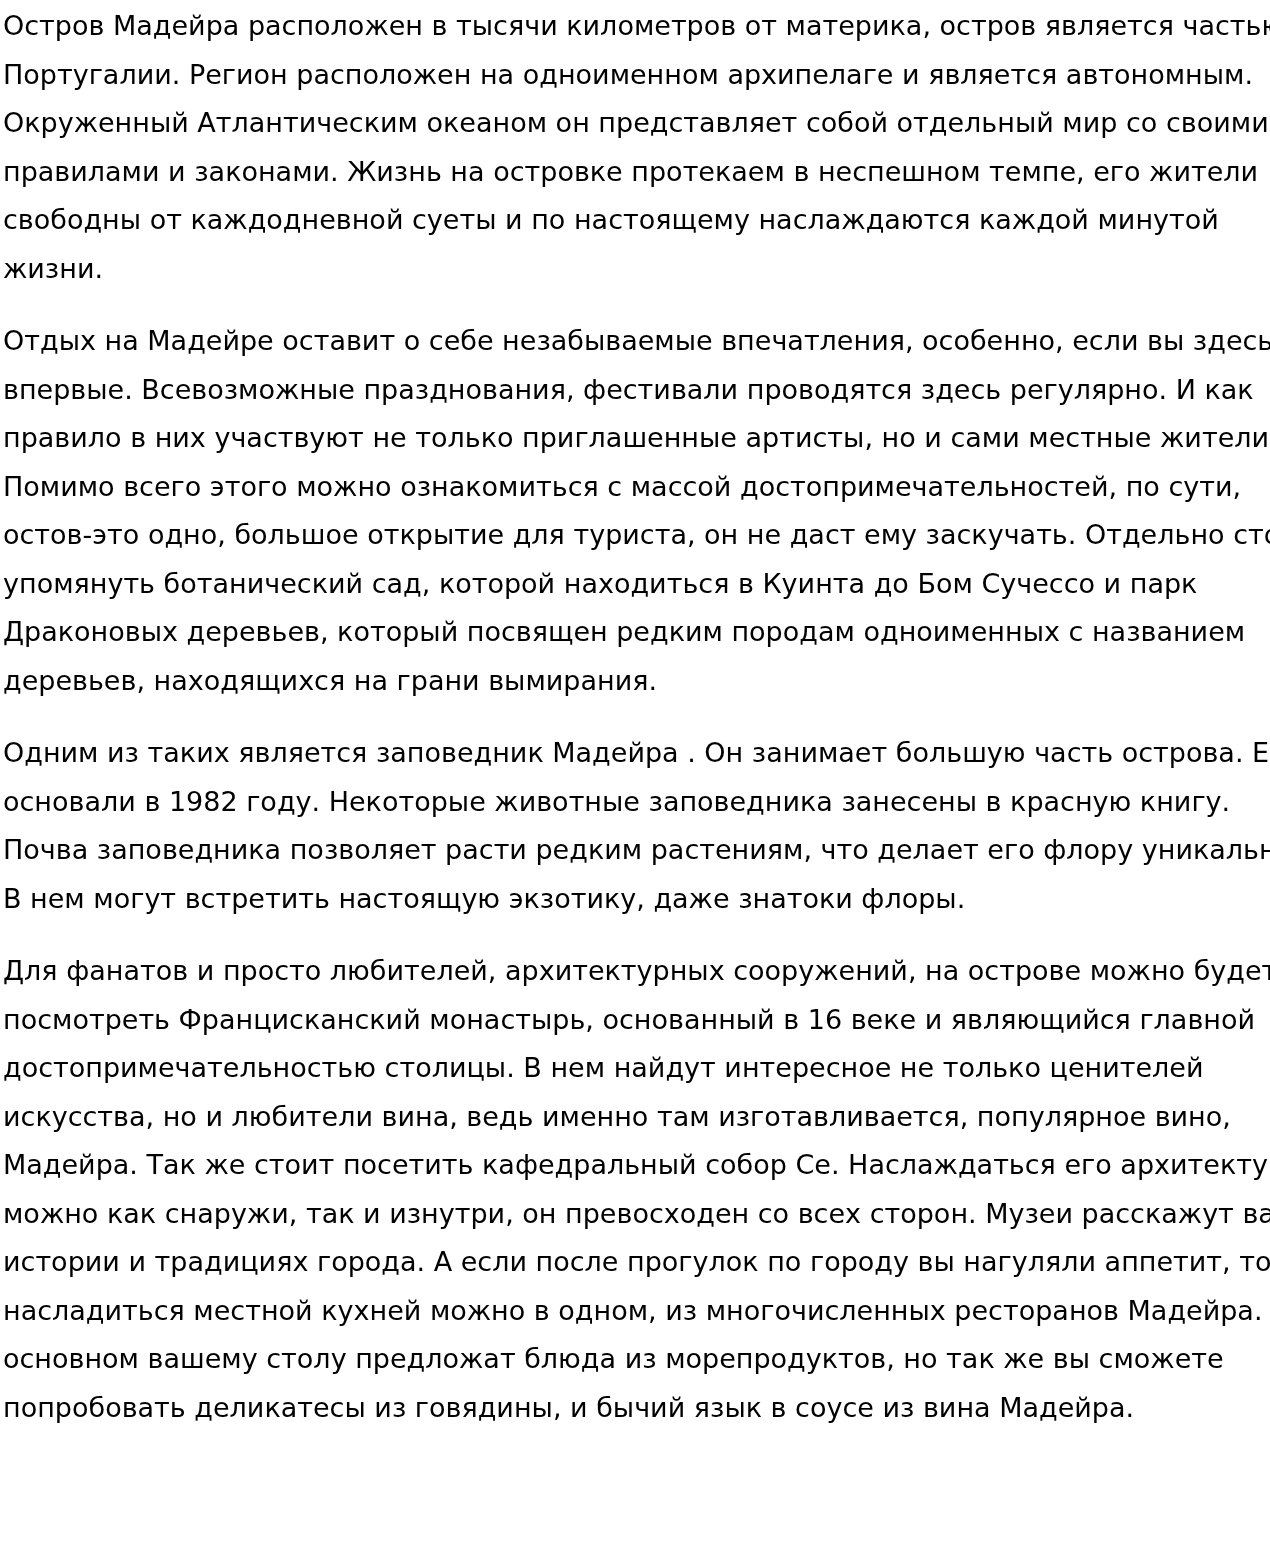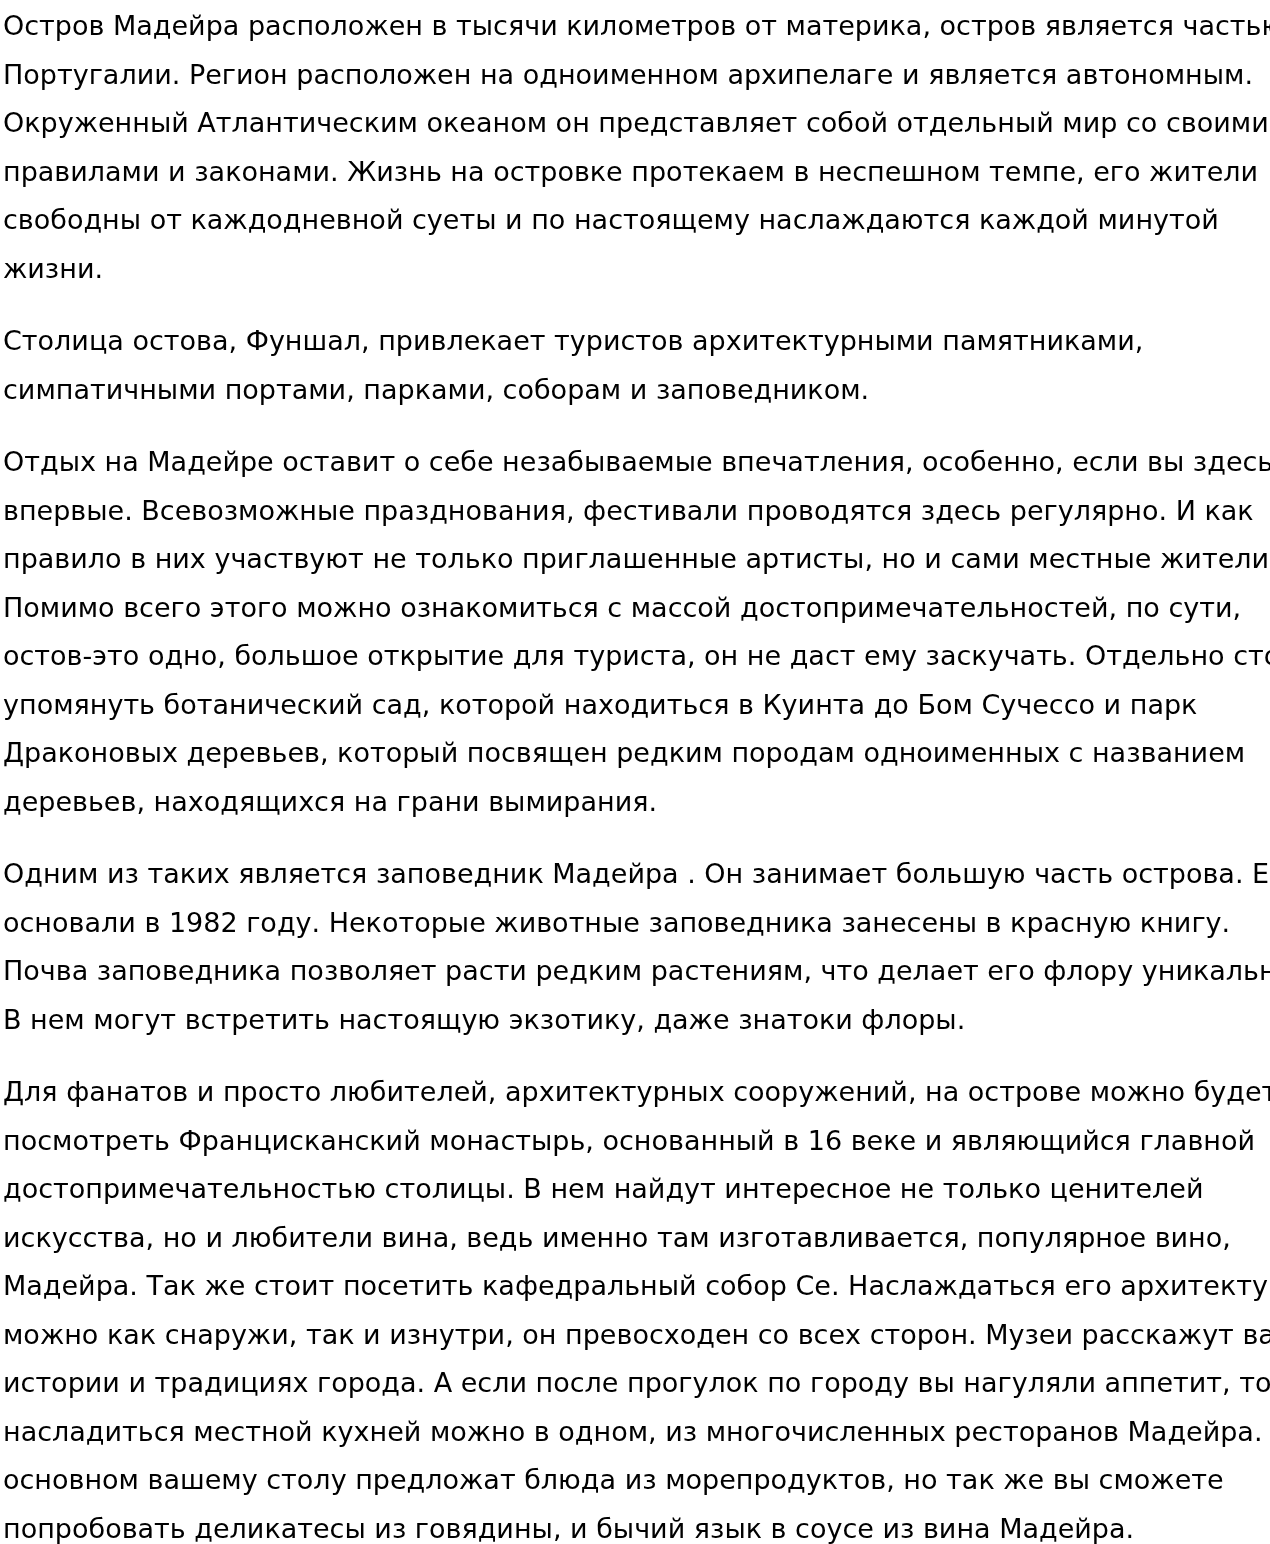--- a/index.html
+++ b/index.html
@@ -30,22 +30,20 @@
 </head>
 <body>
 
 <main class="page">
   <p class="para">Остров Мадейра расположен в тысячи километров от материка, остров является частью
 Португалии. Регион расположен на одноименном архипелаге и является автономным.
 Окруженный Атлантическим океаном он представляет собой отдельный мир со своими
 правилами и законами. Жизнь на островке протекаем в неспешном темпе, его жители
 свободны от каждодневной суеты и по настоящему наслаждаются каждой минутой
 жизни.</p>
-  <p class="para">Столица остова, Фуншал, привлекает туристов архитектурными памятниками,
-симпатичными портами, парками, соборам и заповедником.</p>
   <p class="para">Отдых на Мадейре оставит о себе незабываемые впечатления, особенно, если вы здесь
 впервые. Всевозможные празднования, фестивали проводятся здесь регулярно. И как
 правило в них участвуют не только приглашенные артисты, но и сами местные жители.
 Помимо всего этого можно ознакомиться с массой достопримечательностей, по сути,
 остов-это одно, большое открытие для туриста, он не даст ему заскучать. Отдельно стоит
 упомянуть ботанический сад, которой находиться в Куинта до Бом Сучессо и парк
 Драконовых деревьев, который посвящен редким породам одноименных с названием
 деревьев, находящихся на грани вымирания.</p>
   <p class="para">Одним из таких является заповедник Мадейра . Он занимает большую часть острова. Его
 основали в 1982 году. Некоторые животные заповедника занесены в красную книгу.

